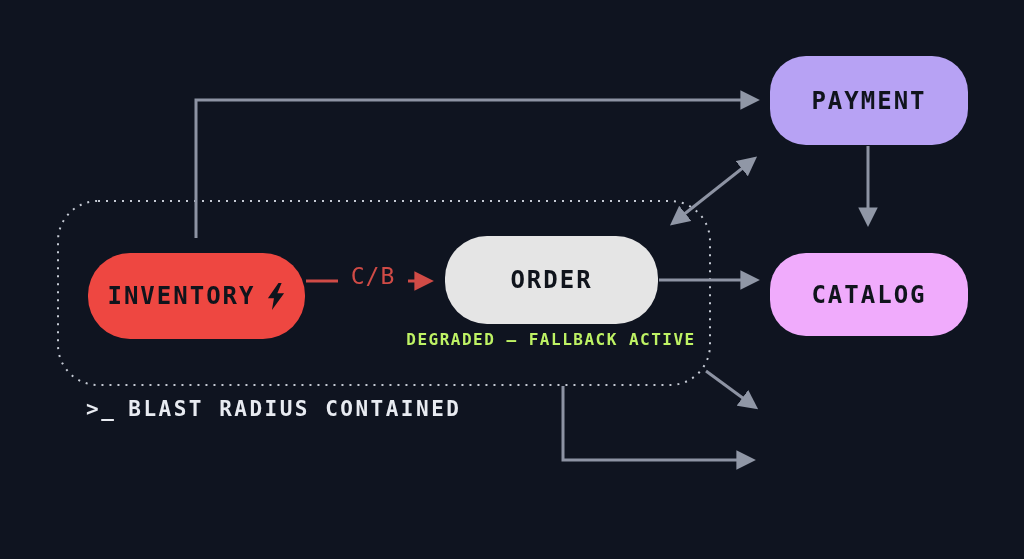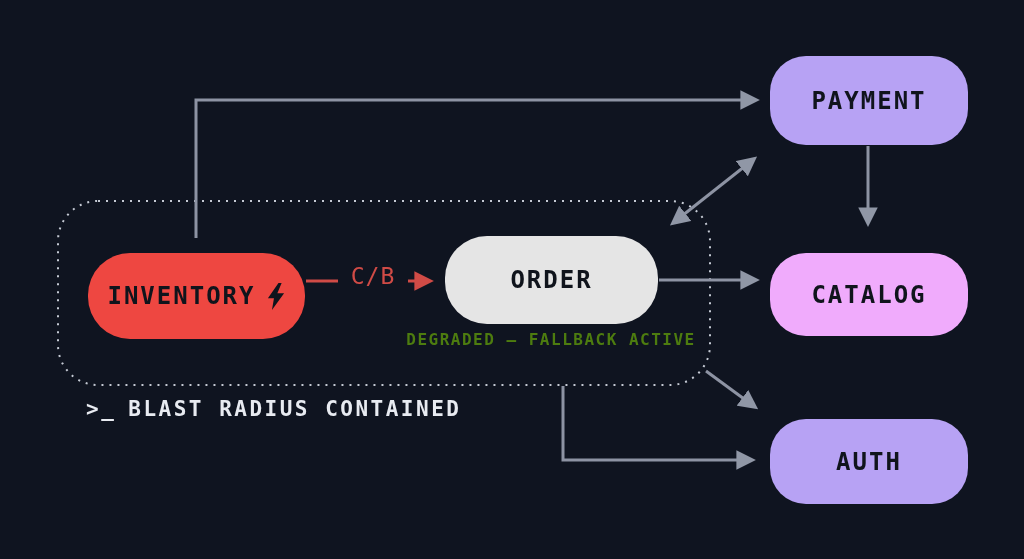--- a/index.html
+++ b/index.html
@@ -54,21 +54,21 @@
     text-align: center;
     color: #d04b46;
     font-weight: normal;
     font-size: 23px;
     letter-spacing: 1px;
   }
   .status-label {
     position: absolute;
     left: 401px; top: 330px; width: 300px;
     text-align: center;
-    color: #4d7c0f;
+    color: #bef264;
     font-weight: bold;
     font-size: 16px;
     letter-spacing: 1.5px;
     white-space: nowrap;
   }
   .footer-label {
     position: absolute;
     left: 86px; top: 397px;
     color: #e8ebf1;
     font-weight: bold;
@@ -123,23 +123,20 @@
   </div>
 
   <div class="node node-payment">
     <span>PAYMENT</span>
   </div>
 
   <div class="node node-catalog">
     <span>CATALOG</span>
   </div>
 
-  <div class="node node-auth">
-    <span>AUTH</span>
-  </div>
 
   <div class="cb-label">C/B</div>
 
   <div class="status-label">DEGRADED — FALLBACK ACTIVE</div>
 
   <div class="footer-label">
     <span class="prompt">&gt;_</span><span>BLAST RADIUS CONTAINED</span>
   </div>
 
 </div>

